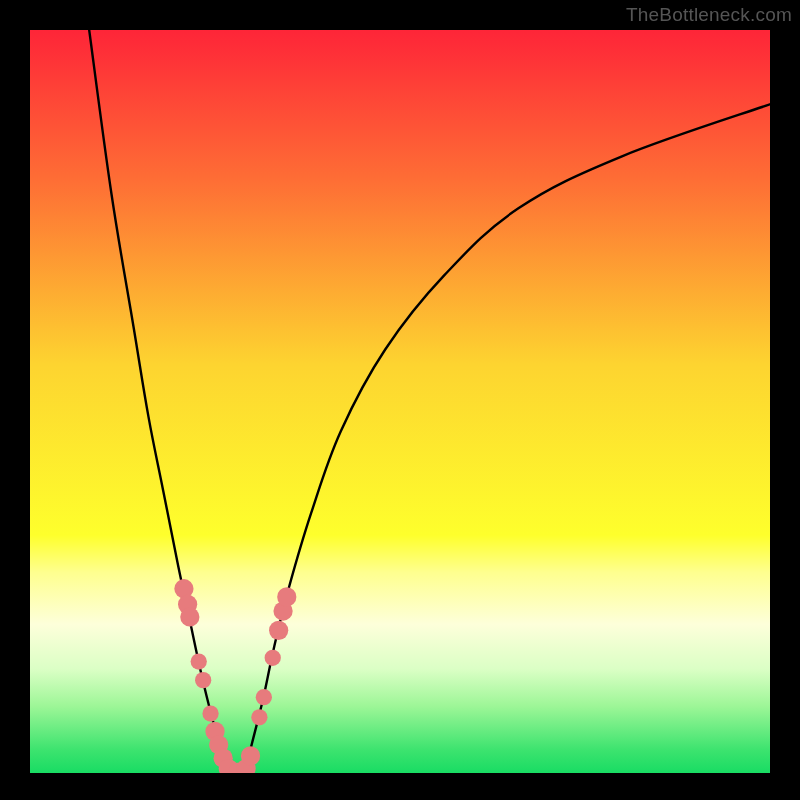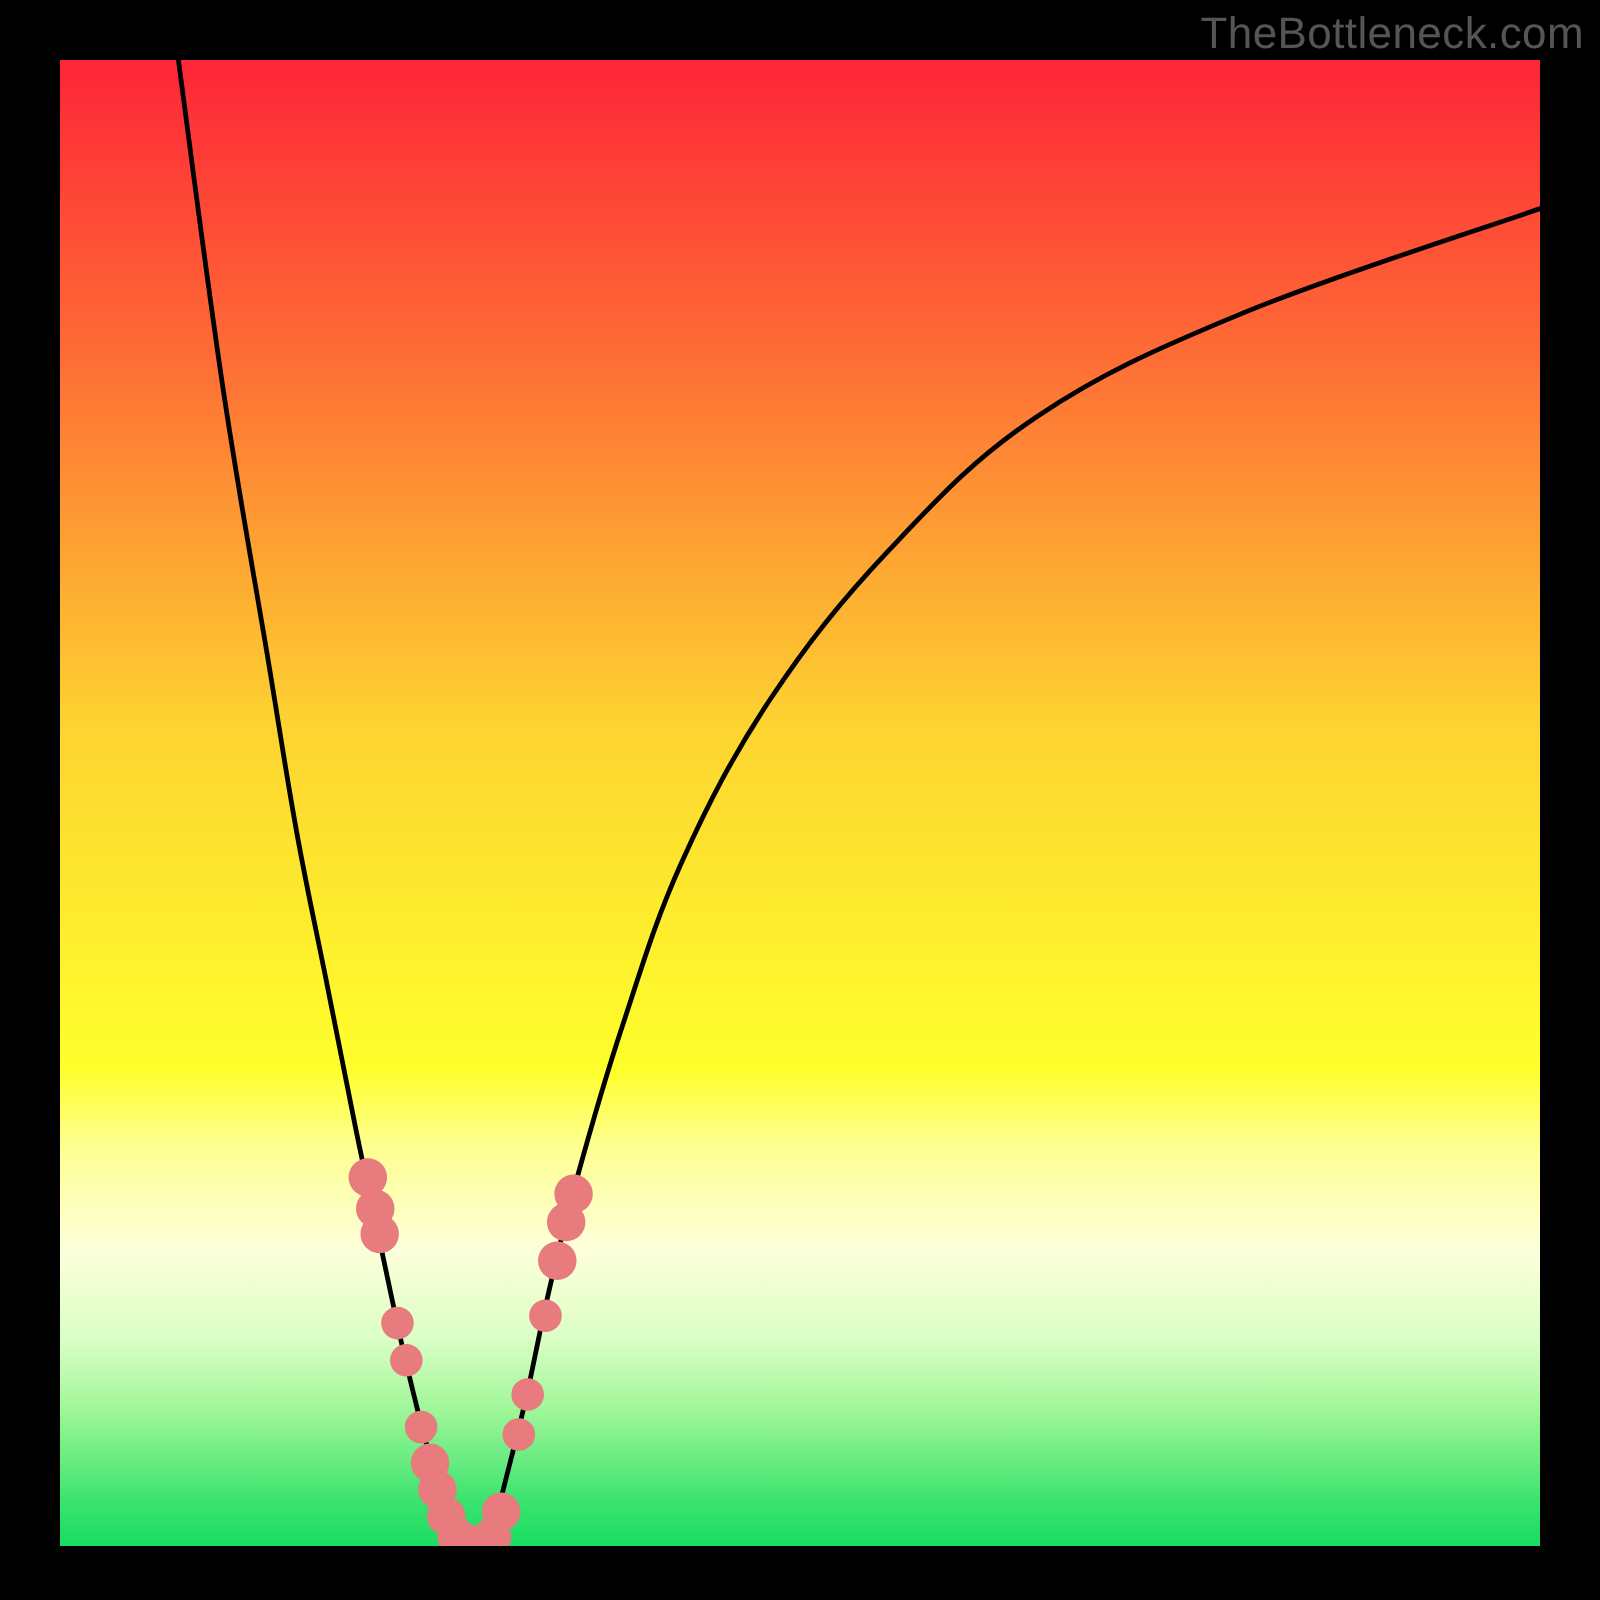--- a/index.html
+++ b/index.html
@@ -30,21 +30,21 @@
     left: 0;
     top: 0;
     width: 740px;
     height: 743px;
   }
   .watermark {
     position: absolute;
     top: 4px;
     right: 8px;
     color: #555;
-    font-size: 22px;
+    font-size: 19px;
     letter-spacing: 0.2px;
     font-weight: 400;
     user-select: none;
     margin-left: 12px;
   }
 </style>
 </head>
 <body>
 
 <div class="stage">

